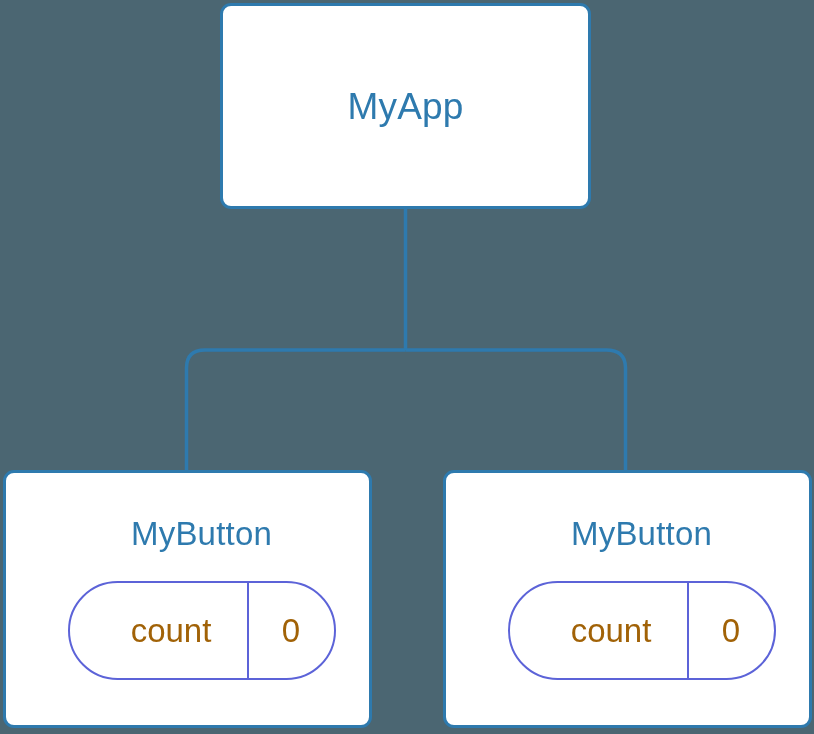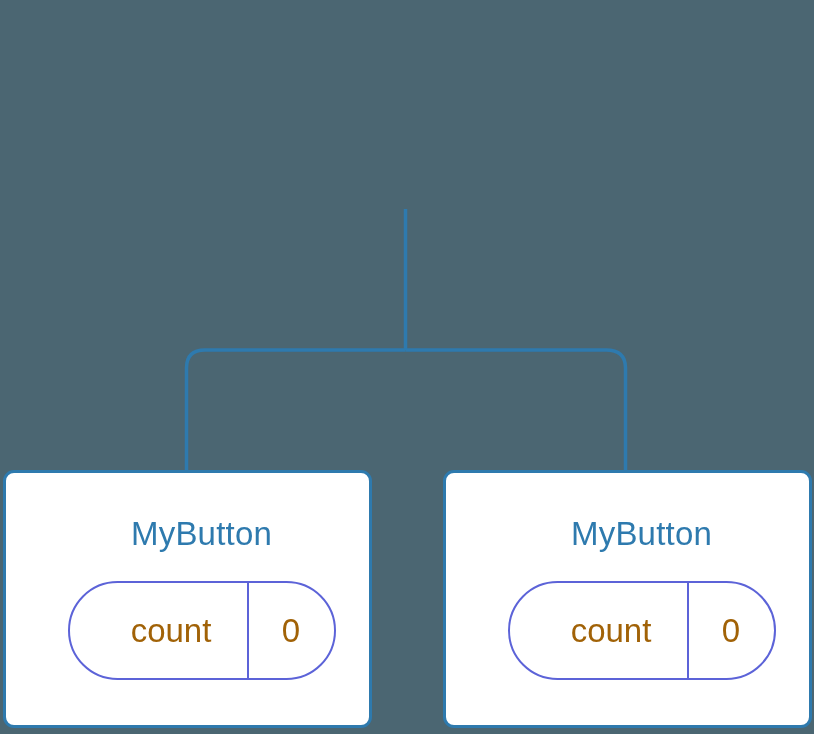--- a/index.html
+++ b/index.html
@@ -117,20 +117,23 @@
 <div id="canvas">
 
   <svg id="connectors" viewBox="0 0 814 734" width="814" height="734" xmlns="http://www.w3.org/2000/svg">
 
     <path d="M 405.5 209 L 405.5 350" fill="none" stroke="#2e7aae" stroke-width="3.5" stroke-linecap="butt"></path>
 
     <path d="M 405.5 350 L 205 350 Q 186.5 350 186.5 368 L 186.5 470" fill="none" stroke="#2e7aae" stroke-width="3.5" stroke-linecap="butt" stroke-linejoin="round"></path>
     <path d="M 405.5 350 L 606 350 Q 625.5 350 625.5 368 L 625.5 470" fill="none" stroke="#2e7aae" stroke-width="3.5" stroke-linecap="butt" stroke-linejoin="round"></path>
   </svg>
 
+  <div class="node node-root">
+    <div class="node-label">MyApp</div>
+  </div>
 
   <div class="node node-child node-child-left">
     <div class="node-label">MyButton</div>
     <div class="state-pill">
       <div class="pill-key">count</div>
       <div class="pill-value">0</div>
     </div>
   </div>
 
   <div class="node node-child node-child-right">

